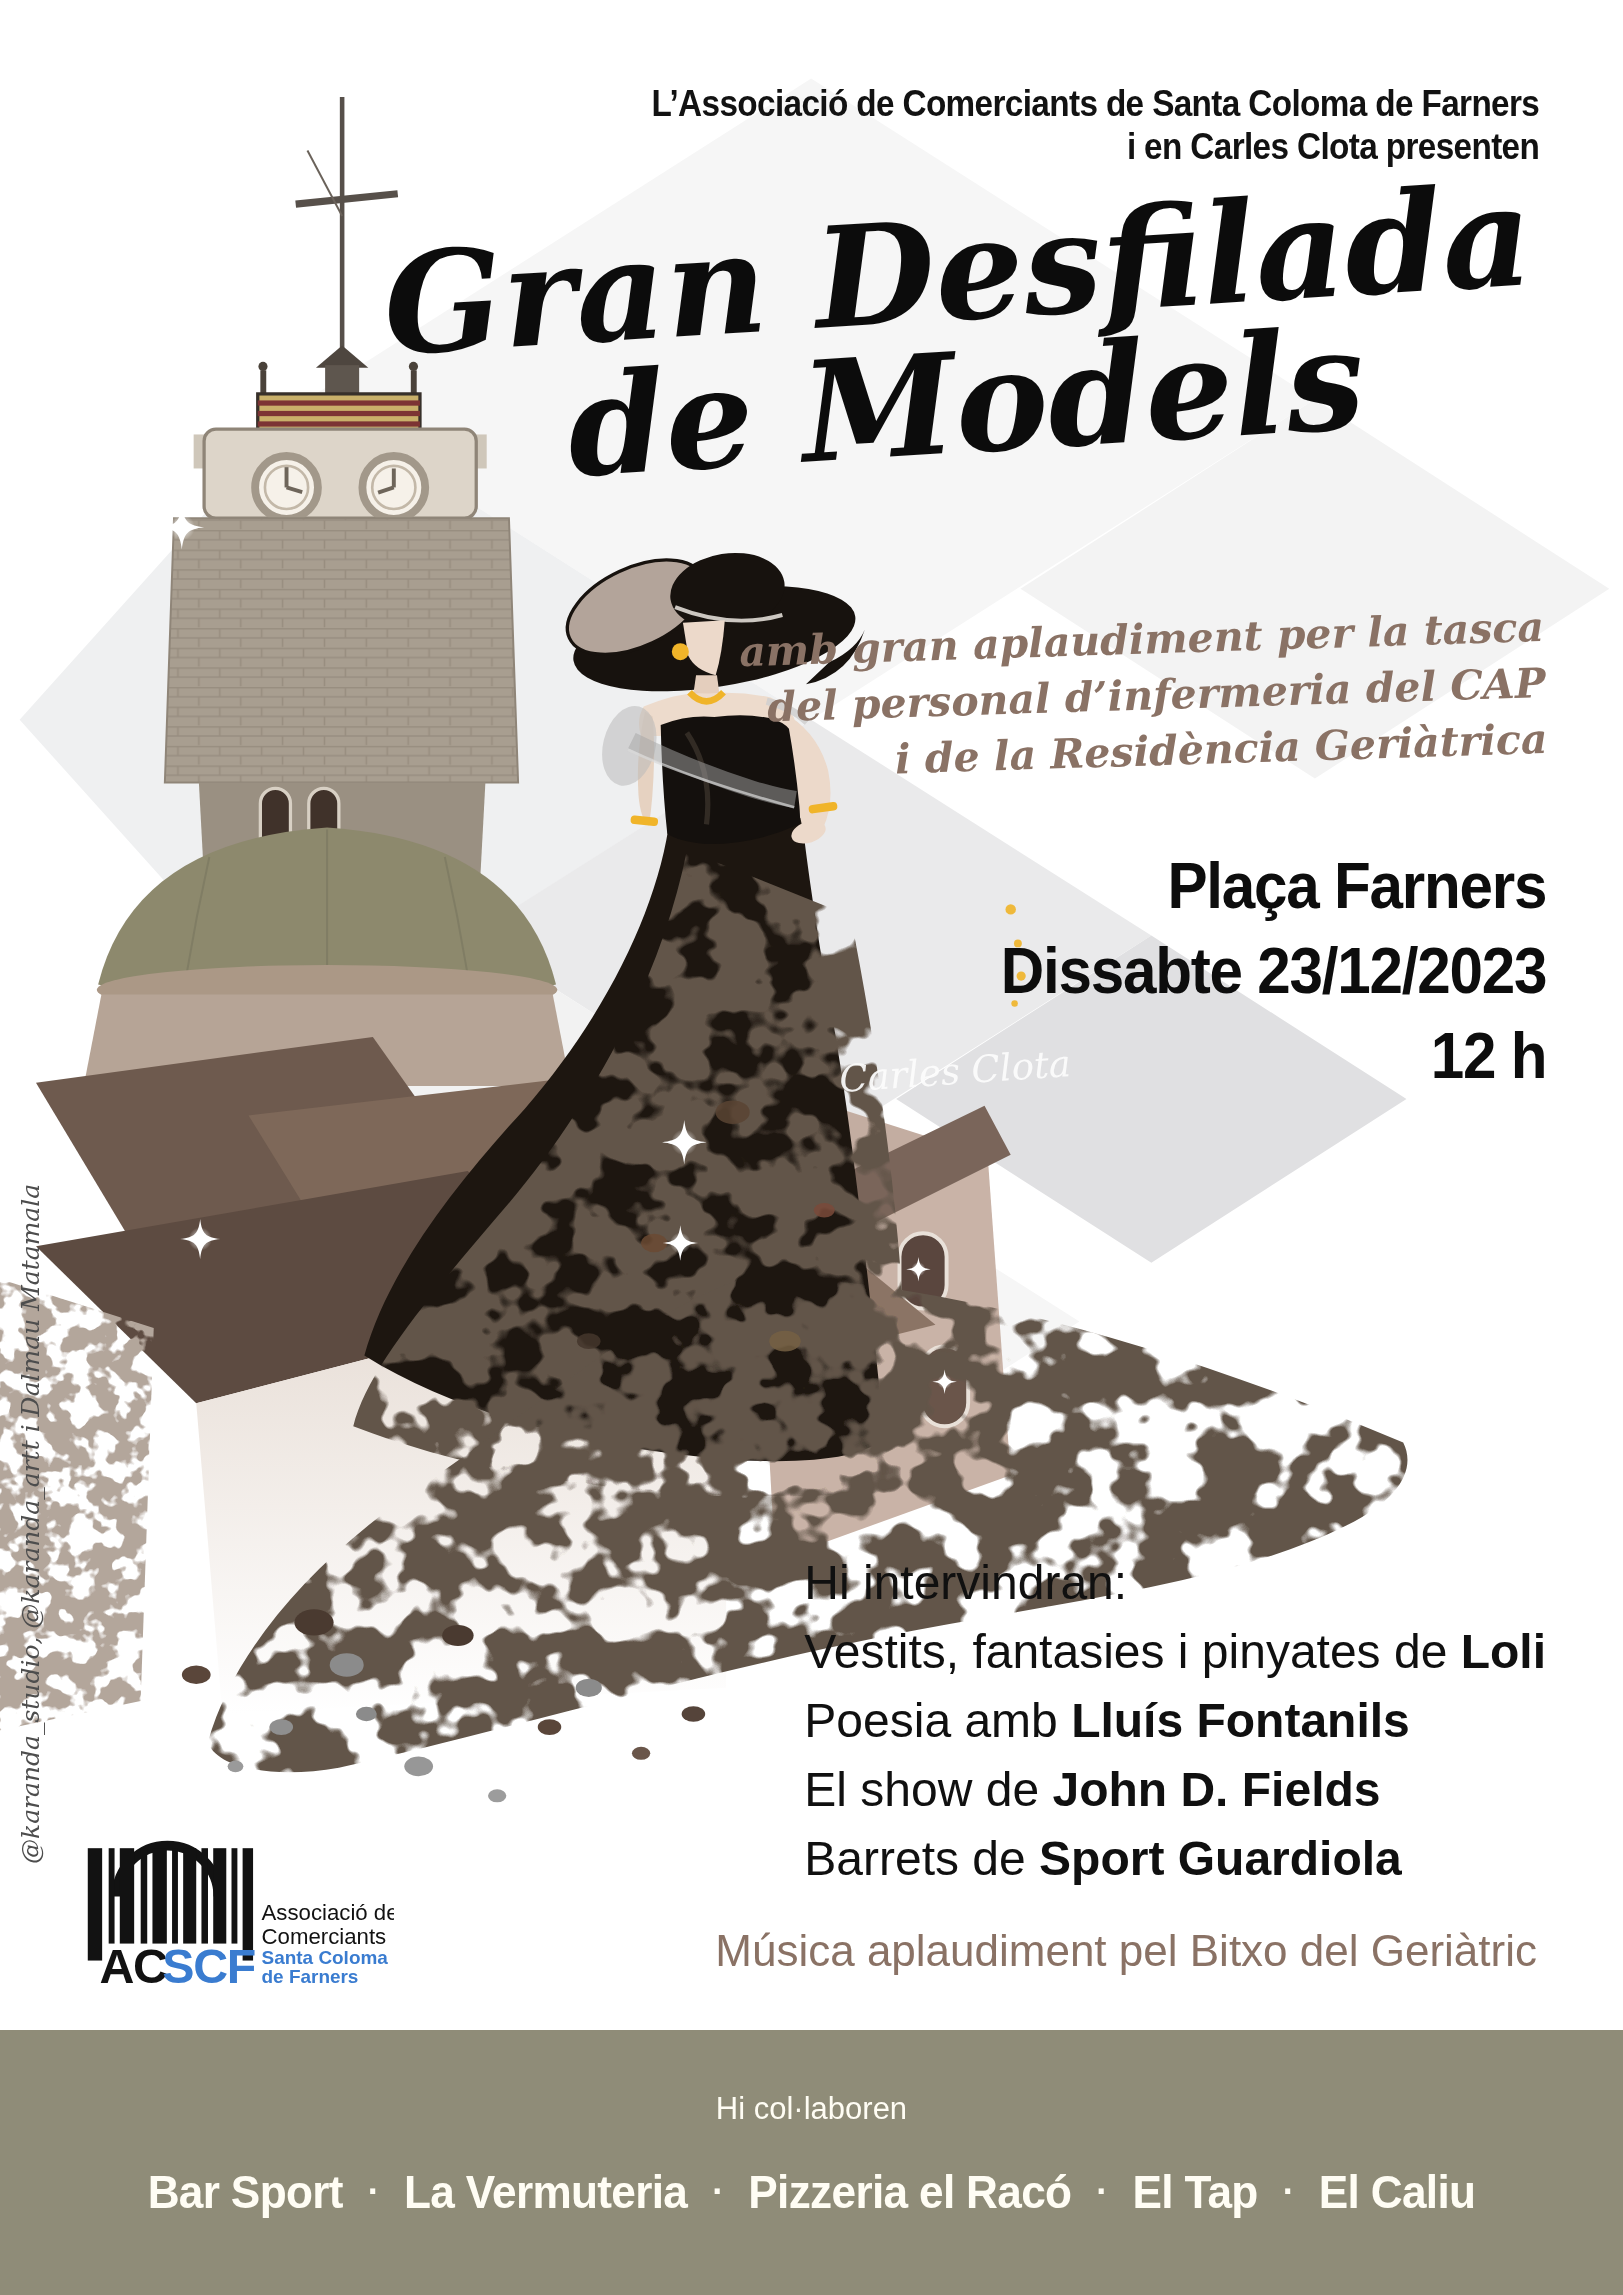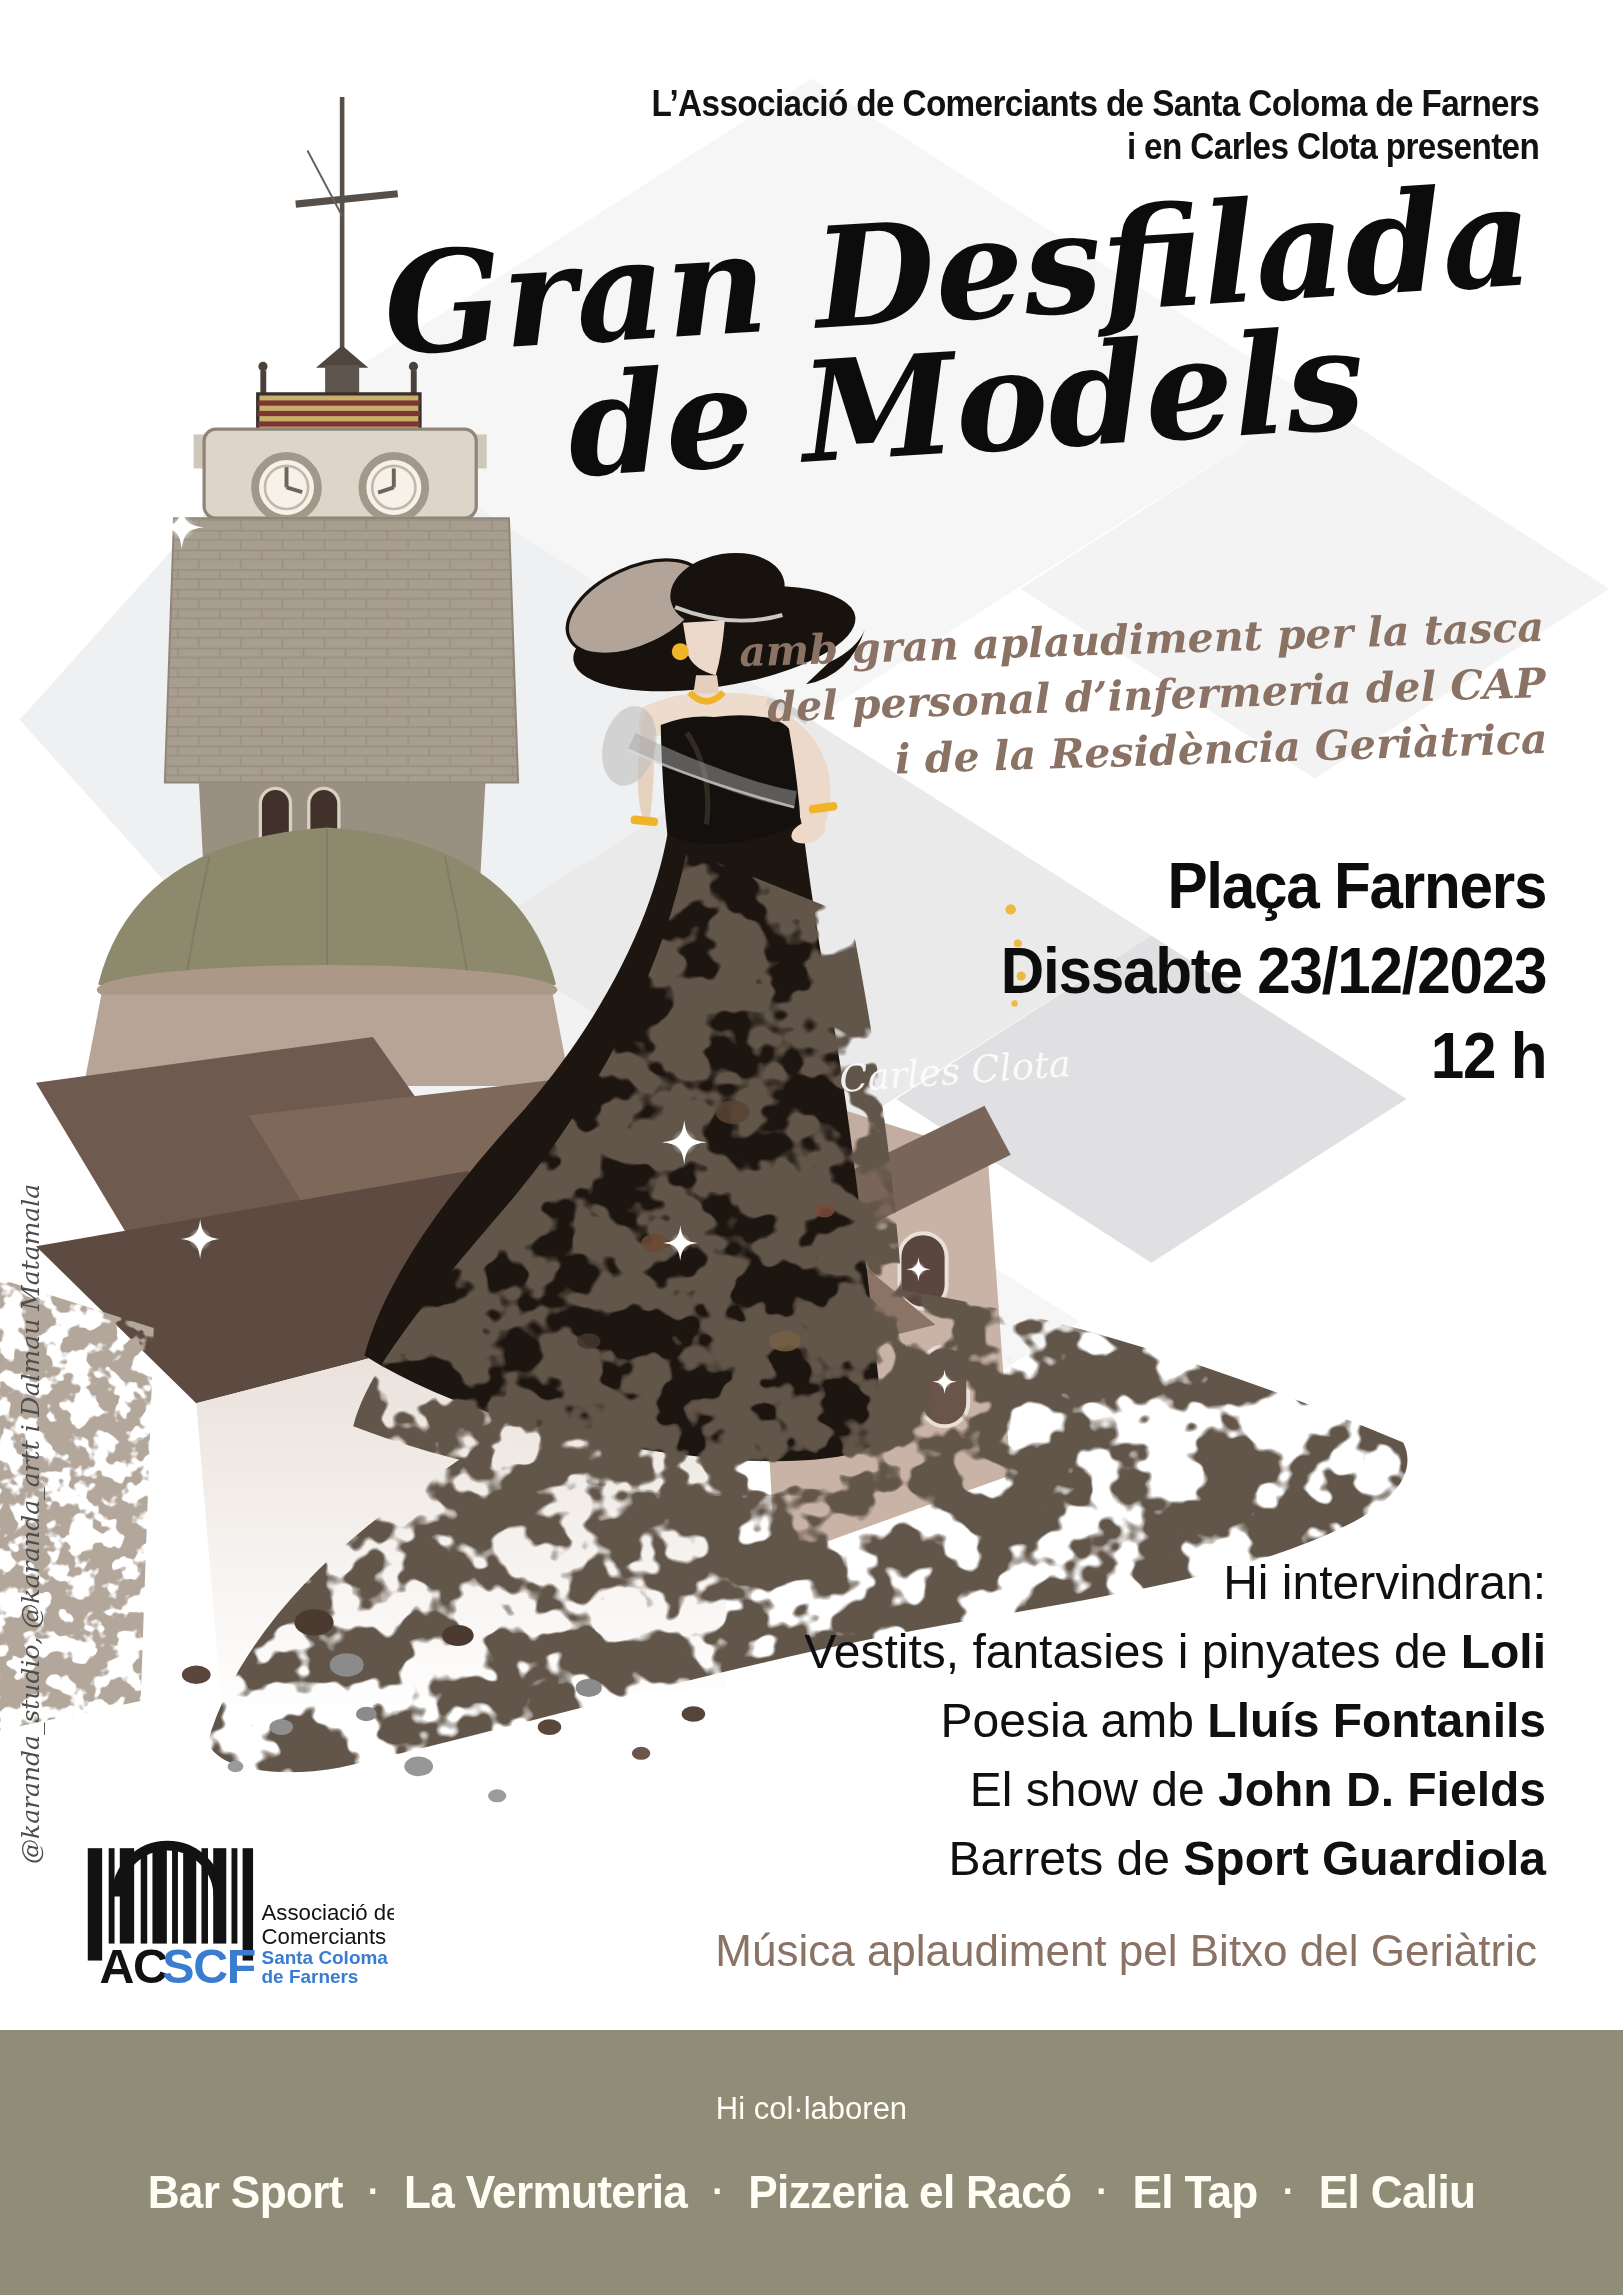--- a/index.html
+++ b/index.html
@@ -24,21 +24,21 @@
          font-size:64px;line-height:85px;letter-spacing:-1.3px;color:#0d0d0d;
          transform:scaleX(.94);transform-origin:100% 0;}
 
   .signature{position:absolute;left:839px;top:1050px;font-family:"DejaVu Serif",serif;
              font-style:italic;font-size:37px;color:#fdfdfd;opacity:.92;transform:rotate(-4deg);}
 
   .credit{position:absolute;left:15.7px;top:1864px;width:968px;
           transform:rotate(-90deg);transform-origin:0 0;
           font-family:"DejaVu Serif",serif;font-style:italic;font-size:25px;color:#4d4d4d;}
 
-  .lineup{position:absolute;top:1548px;right:77px;text-align:right;
+  .lineup{position:absolute;top:1548px;right:77px;text-align:left;
           font-size:48px;line-height:69px;color:#101010;}
   .lineup b{font-weight:bold;}
 
   .music{position:absolute;top:1926px;right:86px;text-align:right;
          font-size:44px;color:#8a7265;}
   .music b{font-weight:normal;text-align:center;}
 
   .logo{position:absolute;left:86px;top:1792px;width:308px;height:196px;}
   .logo-ac{font-family:"Liberation Sans",sans-serif;font-weight:bold;font-size:74px;fill:#121212;letter-spacing:-2px;}
   .logo-scf{font-family:"Liberation Sans",sans-serif;font-weight:bold;font-size:74px;fill:#3a7cd0;letter-spacing:-2px;}

